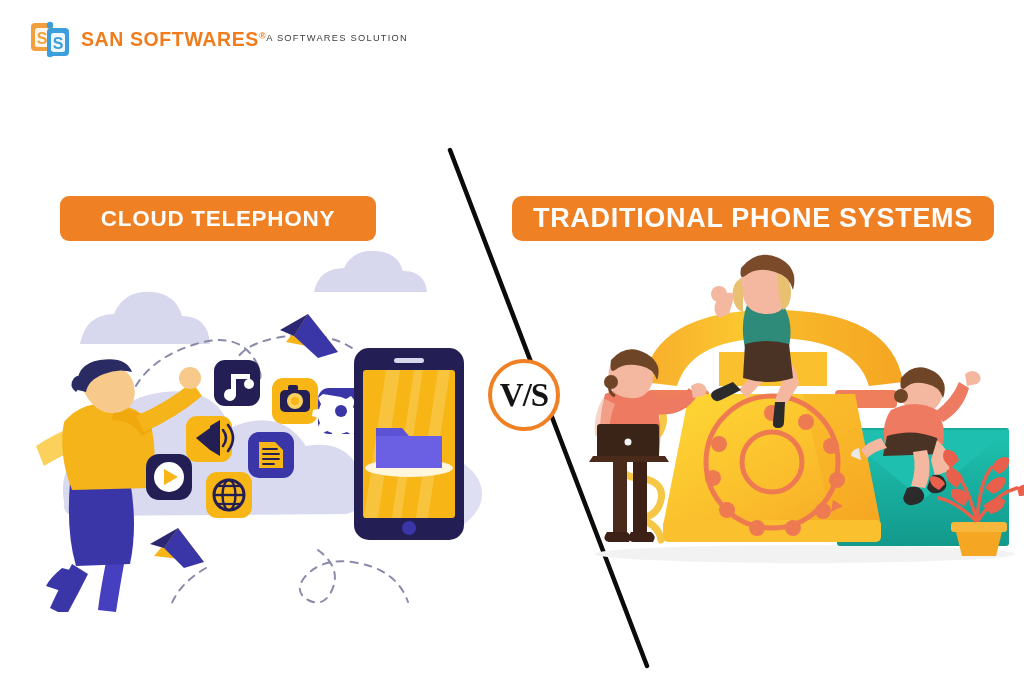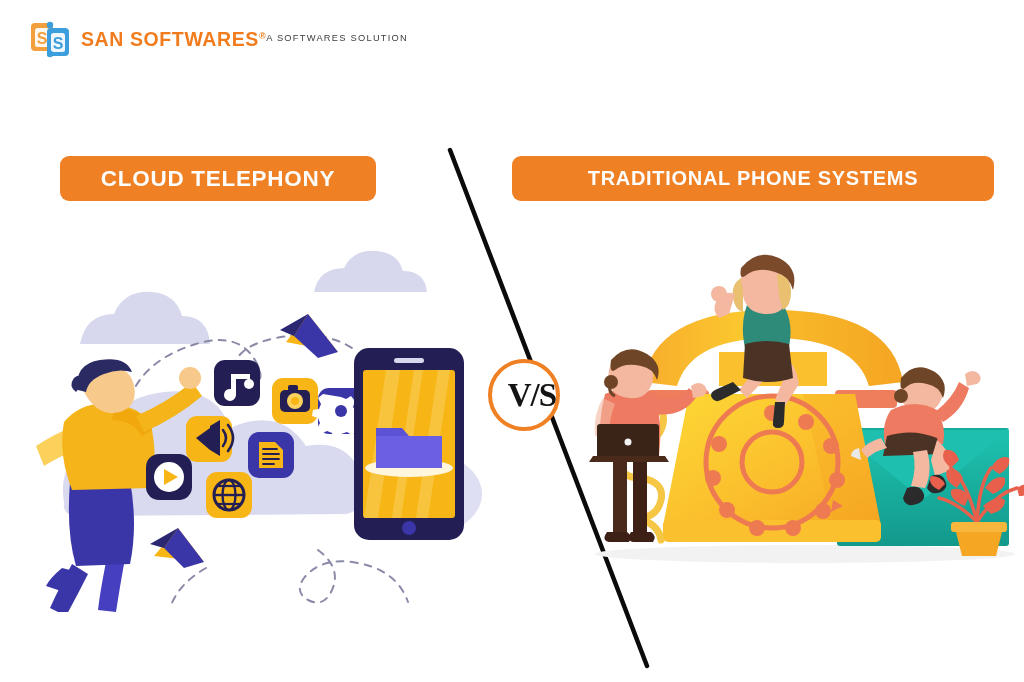--- a/index.html
+++ b/index.html
@@ -30,32 +30,32 @@
   .page-title {
     position: absolute; left: 0; right: 0; top: 70px;
     text-align: center; font-size: 35px; font-weight: 800;
     color: #111111; letter-spacing: -0.3px;
   }
 
   
   .chip {
     position: absolute; display: flex; align-items: center; justify-content: center;
     background: #F08024; border-radius: 9px; color: #fdfdfd;
-    font-weight: 800; letter-spacing: .7px; white-space: nowrap;
+    font-weight: 800; letter-spacing: .7px; white-space: nowrap; margin-top: 40px;
   }
   .chip-left  { left: 60px;  top: 156px; width: 316px; height: 45px; font-size: 22.5px; }
-  .chip-right { left: 512px; top: 156px; width: 482px; height: 45px; font-size: 20px; }
+  .chip-right { left: 512px; top: 156px; width: 482px; height: 45px; font-size: 27px; border-radius: 10px; }
 
   
   .divider { position: absolute; left: 0; top: 0; width: 1024px; height: 682px; pointer-events: none; }
   .vs-badge {
     position: absolute; left: 488px; top: 359px;
     width: 72px; height: 72px; border-radius: 50%;
     background: #ffffff; border: 4.5px solid #F08024;
-    display: flex; align-items: center; justify-content: flex-end;
+    display: flex; align-items: center; justify-content: center;
   }
   .vs-text {
     font-family: "Liberation Serif", serif; font-weight: 700;
     font-size: 33px; color: #141414; letter-spacing: -1px; line-height: 1;
   }
 
   
   .panel { position: absolute; }
   .panel-left  { left: 18px;  top: 232px; width: 470px; height: 380px; }
   .panel-right { left: 585px; top: 232px; width: 440px; height: 350px; }

